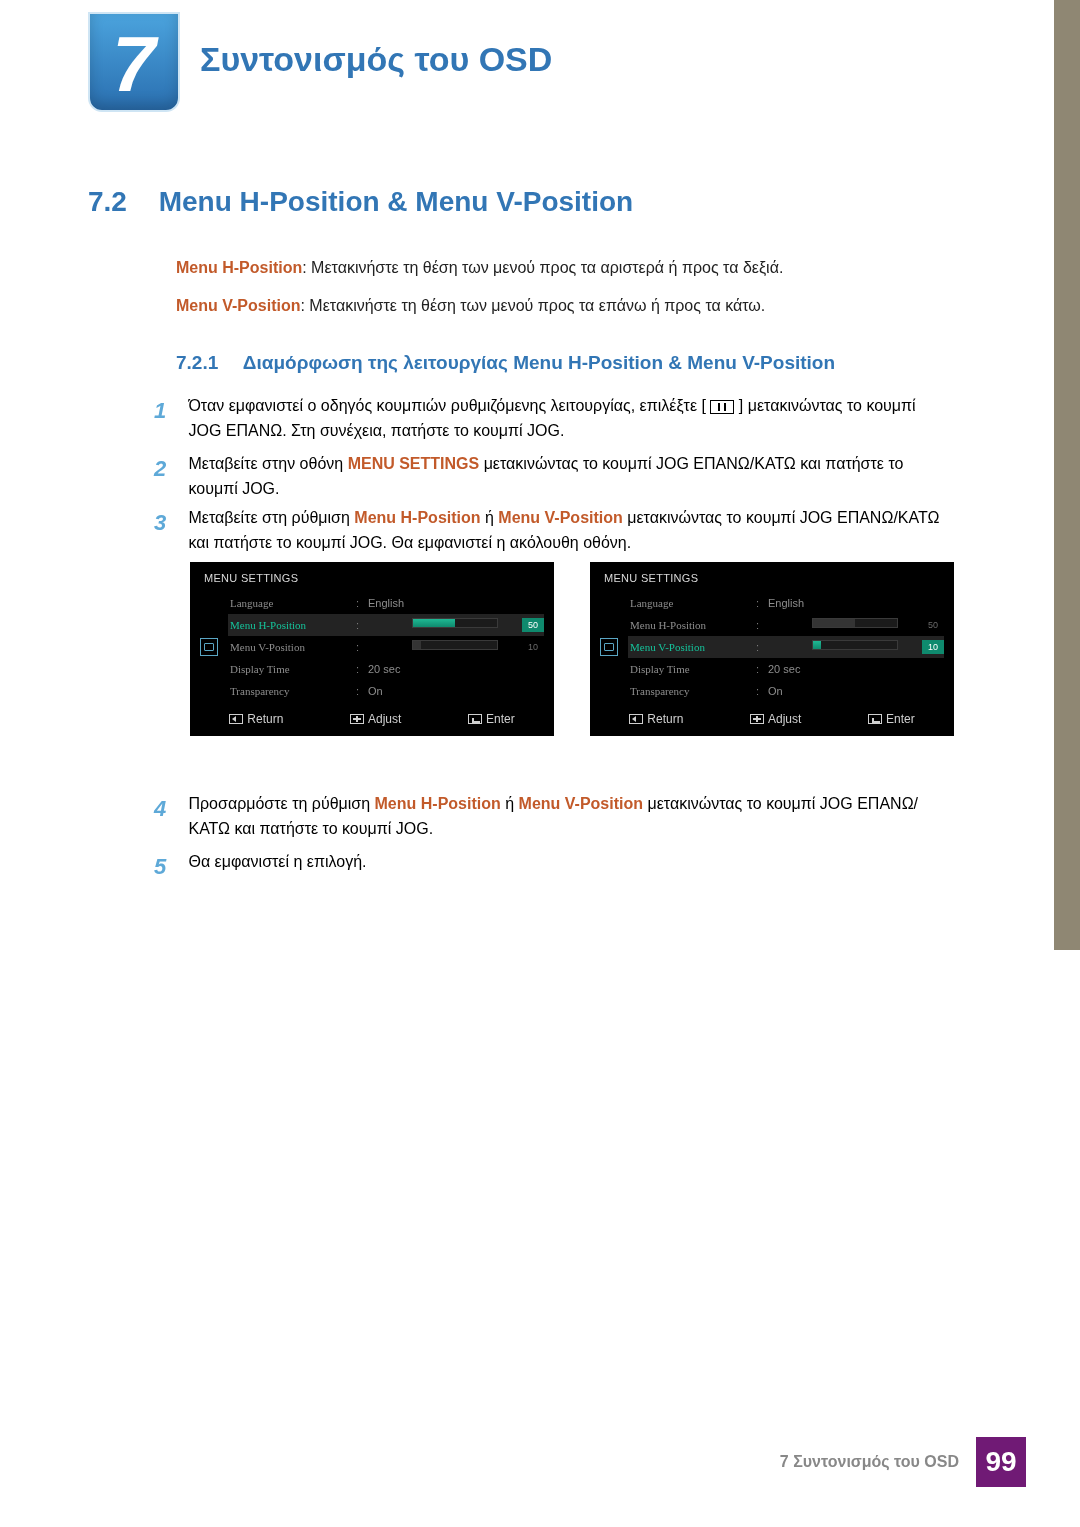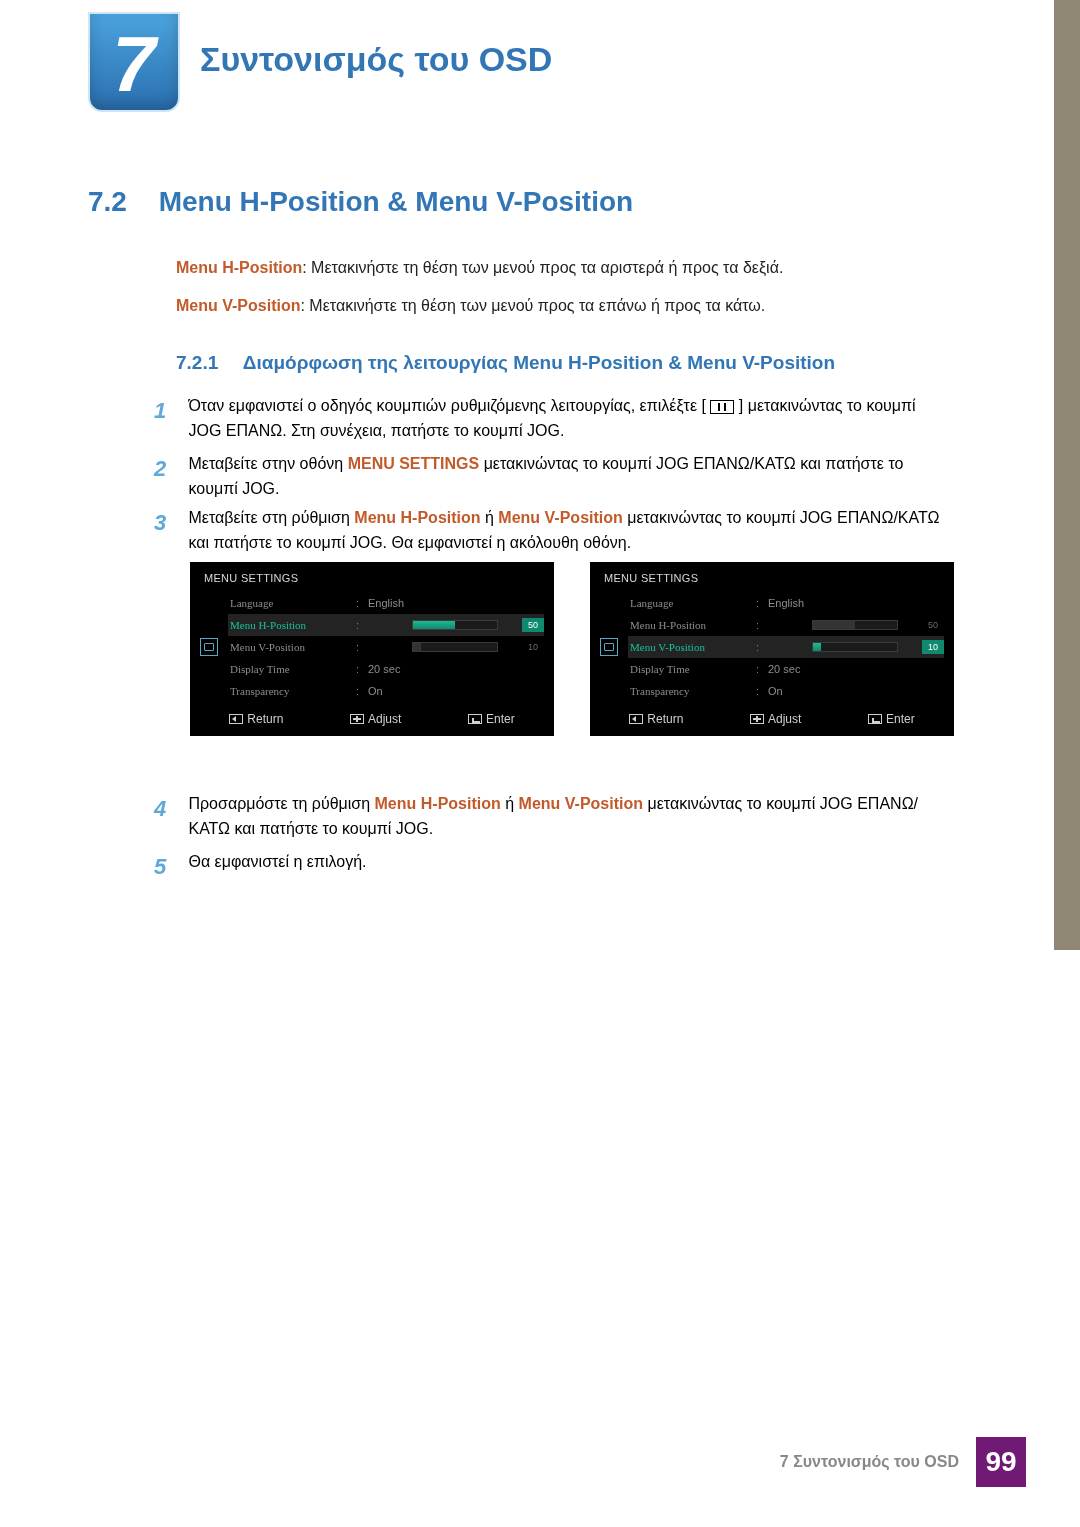--- a/index.html
+++ b/index.html
@@ -158,21 +158,21 @@
   .osd-row {
     height: 22px;
     display: flex;
     align-items: center;
   }
   .osd-row.selected { background: #232323; }
   .osd-label { width: 128px; padding-left: 2px; color: #8d8d8d; font-size: 11px; font-family: Liberation Serif, serif; }
   .osd-row.selected .osd-label { color: #15c29a; }
   .osd-sep { width: 12px; color: #7a7a7a; }
   .osd-val { color: #8d8d8d; font-size: 11px; }
-  .slider-wrap { flex: 1; display: flex; align-items: center; gap: 24px; padding-left: 44px; }
+  .slider-wrap { flex: 1; display: flex; gap: 24px; padding-left: 44px; }
   .slider {
     flex: 1;
     height: 10px;
     border: 1px solid #3a3a3a;
     background: #1b1b1b;
     position: relative;
     overflow: hidden;
   }
   .slider-fill {
     position: absolute; left: 0; top: 0; bottom: 0;

